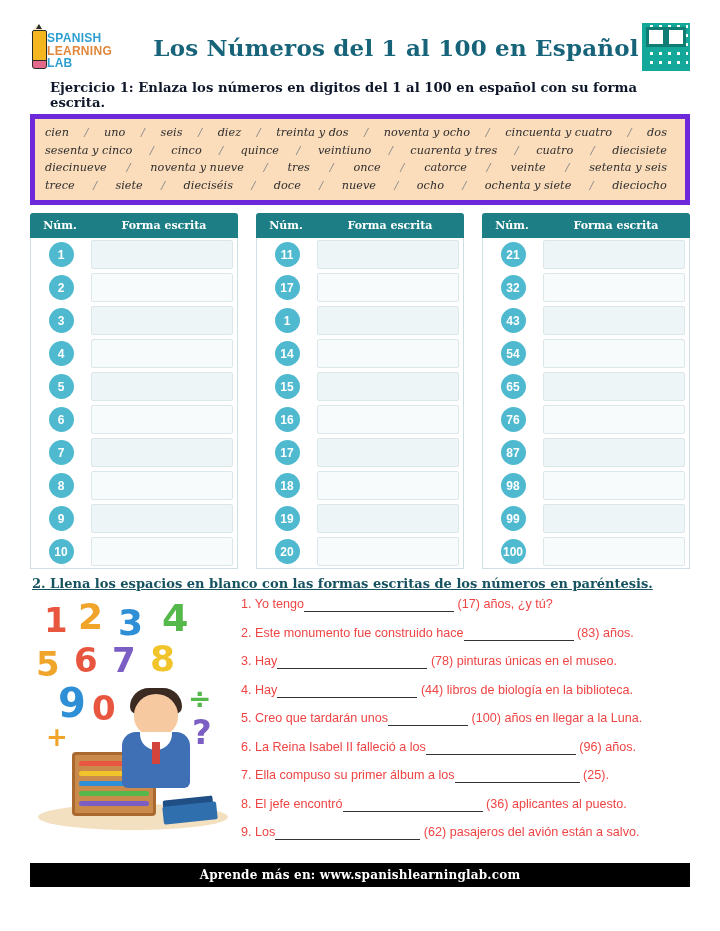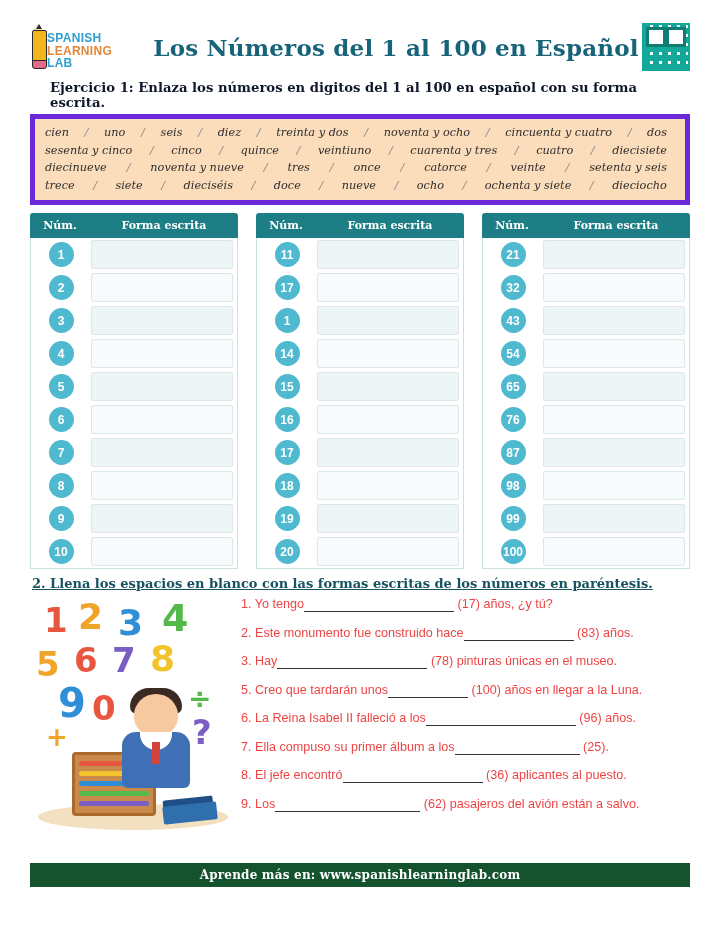--- a/index.html
+++ b/index.html
@@ -332,21 +332,21 @@
     border-radius: 2px;
     transform: rotate(-6deg);
   }
 
   
   .footer {
     position: absolute;
     left: 30px;
     right: 30px;
     bottom: 44px;
-    background: #14532d;
+    background: #000000;
     color: #ffffff;
     text-align: center;
     font-family: "DejaVu Serif", serif;
     font-weight: bold;
     font-size: 12px;
     padding: 5px 0;
     letter-spacing: .2px;
   }
 </style>
 </head>
@@ -678,20 +678,21 @@
         <div class="art-num" style="left: 28px; top: 84px; color: rgb(47, 143, 214); font-size: 40px;">9</div>
         <div class="art-num" style="left: 62px; top: 92px; color: rgb(232, 86, 63); font-size: 34px;">0</div>
         <div class="art-num" style="left: 158px; top: 86px; color: rgb(85, 184, 74); font-size: 28px;">÷</div>
         <div class="art-num" style="left: 162px; top: 116px; color: rgb(123, 94, 196); font-size: 34px;">?</div>
         <div class="art-num" style="left: 16px; top: 126px; color: rgb(240, 164, 42); font-size: 26px;">+</div>
       </div>
     <div class="ex2-lines" id="questions">
         <div class="q"><span>1. Yo tengo</span><span class="blank" style="width: 150px;"></span><span> (17) años, ¿y tú?</span></div>
         <div class="q"><span>2. Este monumento fue construido hace</span><span class="blank" style="width: 110px;"></span><span> (83) años.</span></div>
         <div class="q"><span>3. Hay</span><span class="blank" style="width: 150px;"></span><span> (78) pinturas únicas en el museo.</span></div>
+        <div class="q"><span>4. Hay</span><span class="blank" style="width: 140px;"></span><span> (44) libros de biología en la biblioteca.</span></div>
         <div class="q"><span>5. Creo que tardarán unos</span><span class="blank" style="width: 80px;"></span><span> (100) años en llegar a la Luna.</span></div>
         <div class="q"><span>6. La Reina Isabel II falleció a los</span><span class="blank" style="width: 150px;"></span><span> (96) años.</span></div>
         <div class="q"><span>7. Ella compuso su primer álbum a los</span><span class="blank" style="width: 125px;"></span><span> (25).</span></div>
         <div class="q"><span>8. El jefe encontró</span><span class="blank" style="width: 140px;"></span><span> (36) aplicantes al puesto.</span></div>
         <div class="q"><span>9. Los</span><span class="blank" style="width: 145px;"></span><span> (62) pasajeros del avión están a salvo.</span></div>
       </div>
   </div>
 
   <div class="footer">Aprende más en:  www.spanishlearninglab.com</div>
 </div>

